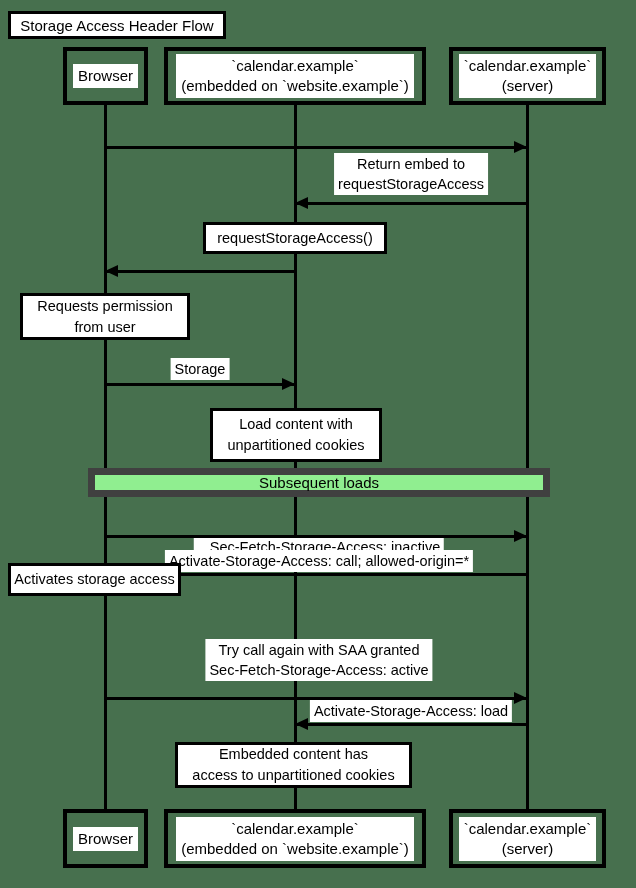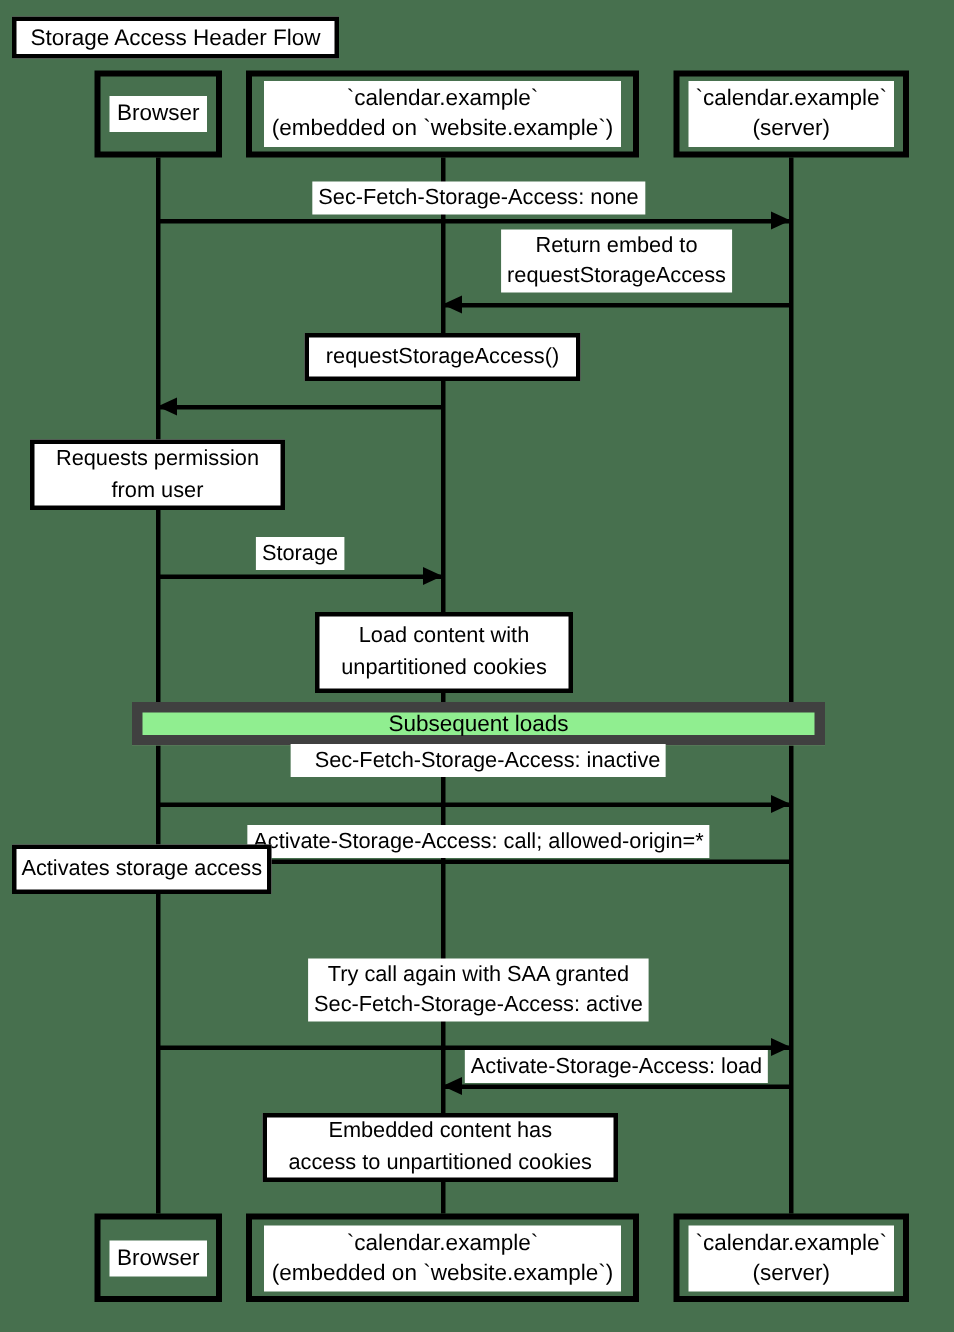--- a/index.html
+++ b/index.html
@@ -64,21 +64,20 @@
   </div>
   <div class="pbox" style="left:164px;top:47px;width:262px;">
     <span class="chip">`calendar.example`
 (embedded on `website.example`)</span>
   </div>
   <div class="pbox" style="left:449px;top:47px;width:157px;">
     <span class="chip">`calendar.example`
 (server)</span>
   </div>
 
-  <div class="mlabel" style="left:319px;top:121px;">Sec-Fetch-Storage-Access: none</div>
   <div class="arrow" style="left:105px;top:146px;width:422px;"></div>
   <div class="head-right" style="left:514px;top:141px;"></div>
 
   <div class="mlabel" style="left:411px;top:153px;">Return embed to
 requestStorageAccess</div>
   <div class="arrow" style="left:295px;top:202px;width:232px;"></div>
   <div class="head-left" style="left:295px;top:197px;"></div>
 
   <div class="note" style="left:203px;top:222px;width:184px;height:32px;">requestStorageAccess()</div>
   <div class="arrow" style="left:105px;top:270px;width:190px;"></div>
@@ -89,21 +88,21 @@
 
   <div class="mlabel" style="left:200px;top:358px;">Storage</div>
   <div class="arrow" style="left:105px;top:383px;width:190px;"></div>
   <div class="head-right" style="left:282px;top:378px;"></div>
 
   <div class="note" style="left:210px;top:408px;width:172px;height:54px;">Load content with
 unpartitioned cookies</div>
 
   <div class="band">Subsequent loads</div>
 
-  <div class="mlabel" style="left:319px;top:496px;padding-left:16px;">Sec-Fetch-Storage-Access: inactive</div>
+  <div class="mlabel" style="left:319px;top:536px;padding-left:16px;">Sec-Fetch-Storage-Access: inactive</div>
   <div class="arrow" style="left:105px;top:535px;width:422px;"></div>
   <div class="head-right" style="left:514px;top:530px;"></div>
 
   <div class="mlabel" style="left:319px;top:550px;">Activate-Storage-Access: call; allowed-origin=*</div>
   <div class="arrow" style="left:105px;top:573px;width:422px;"></div>
   <div class="head-left" style="left:105px;top:568px;"></div>
 
   <div class="note" style="left:8px;top:563px;width:173px;height:33px;">Activates storage access</div>
 
   <div class="mlabel" style="left:319px;top:639px;">Try call again with SAA granted

